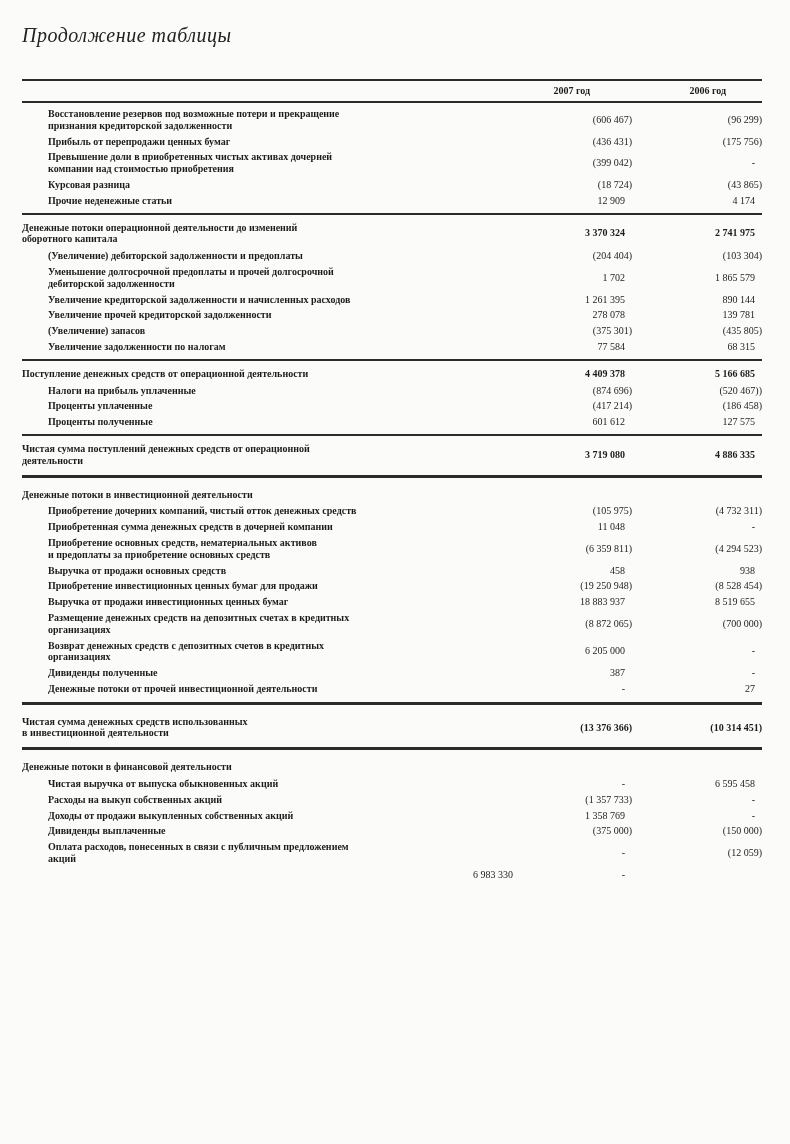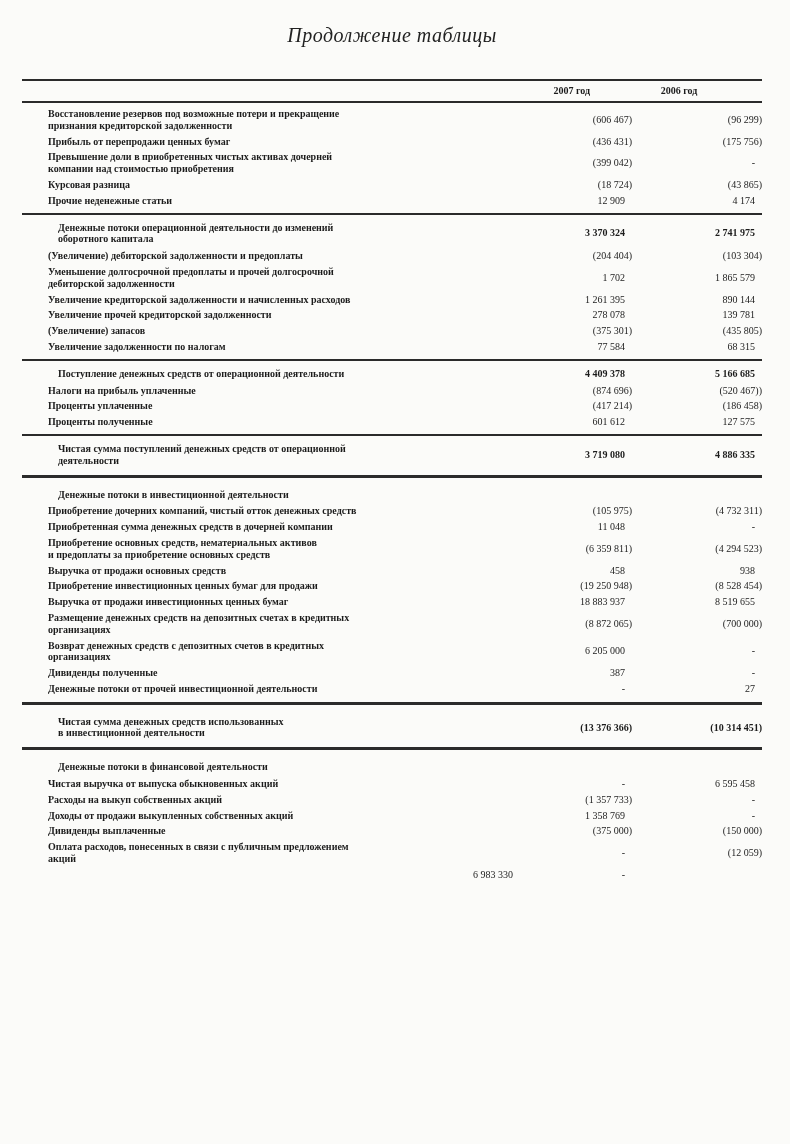--- a/index.html
+++ b/index.html
@@ -12,21 +12,21 @@
     font-family: "Liberation Serif", "DejaVu Serif", serif;
     color: #1c1c1c;
   }
   .page {
     position: relative;
     width: 740px;
     margin: 0 28px 0 22px;
     padding-top: 24px;
   }
   .cont-title {
-    text-align: center;
+    text-align: left;
     font-style: italic;
     font-size: 20px;
     letter-spacing: 0.5px;
     color: #222;
   }
   .fin-table {
     margin-top: 32px;
     font-size: 10px;
   }
   .hrule {
@@ -44,26 +44,26 @@
     display: grid;
     grid-template-columns: 1fr 112px 130px;
     align-items: center;
   }
   .hdr-row {
     font-weight: bold;
     padding: 2px 0 3px;
   }
   .hdr-row .hc { text-align: right; }
   .hdr-row .hc.y2007 { padding-right: 42px; }
-  .hdr-row .hc.y2006 { padding-right: 36px; text-align: center; }
+  .hdr-row .hc.y2006 { padding-right: 36px; }
   .row { padding: 2px 0; line-height: 1.18; }
   .row .label { white-space: pre-line; padding-right: 6px; font-weight: bold; }
   .row.item .label { padding-left: 26px; }
   .row.bold { font-weight: bold; }
-  .row.bold { padding: 3px 0; margin-left: 36px; }
+  .row.bold { padding: 3px 0; }
   .num {
     text-align: right;
     padding-right: 7px;
     white-space: nowrap;
   }
   .num.hang { padding-right: 0; }
 </style>
 </head>
 <body>
 

